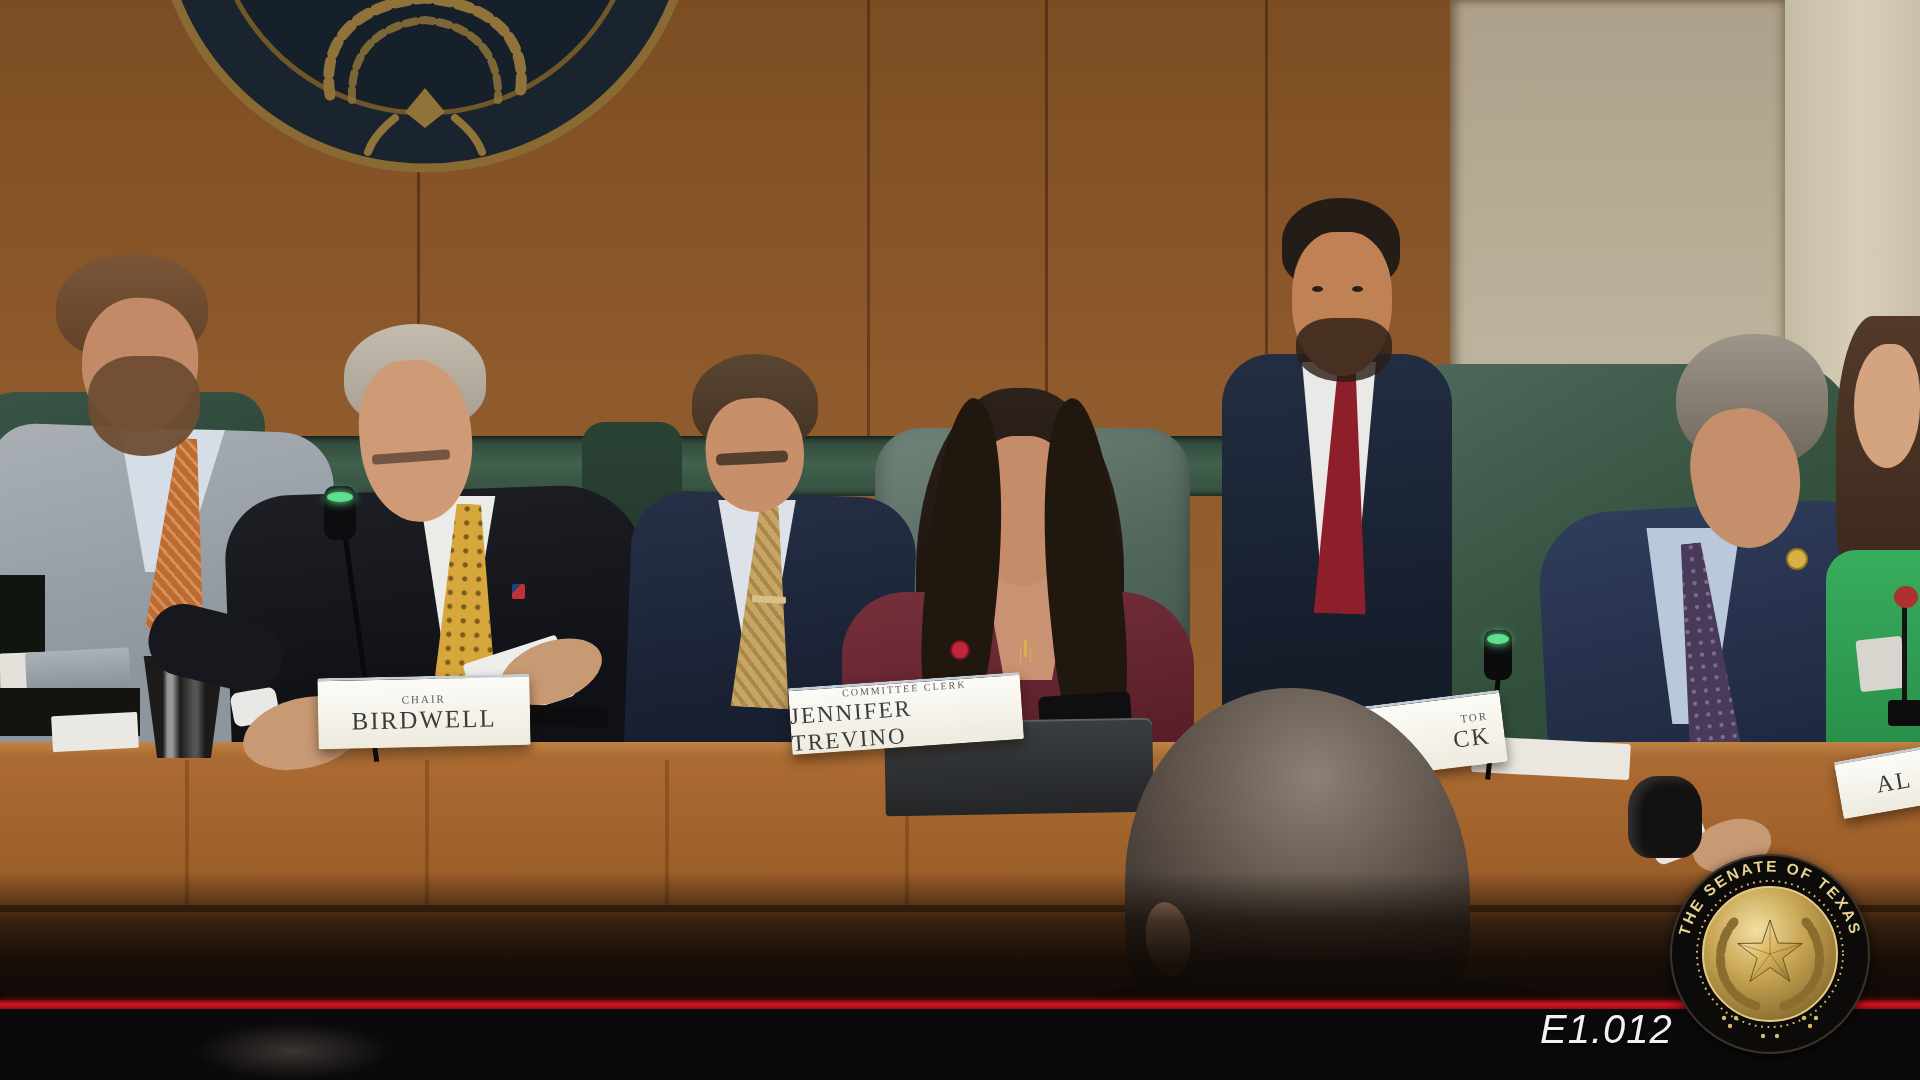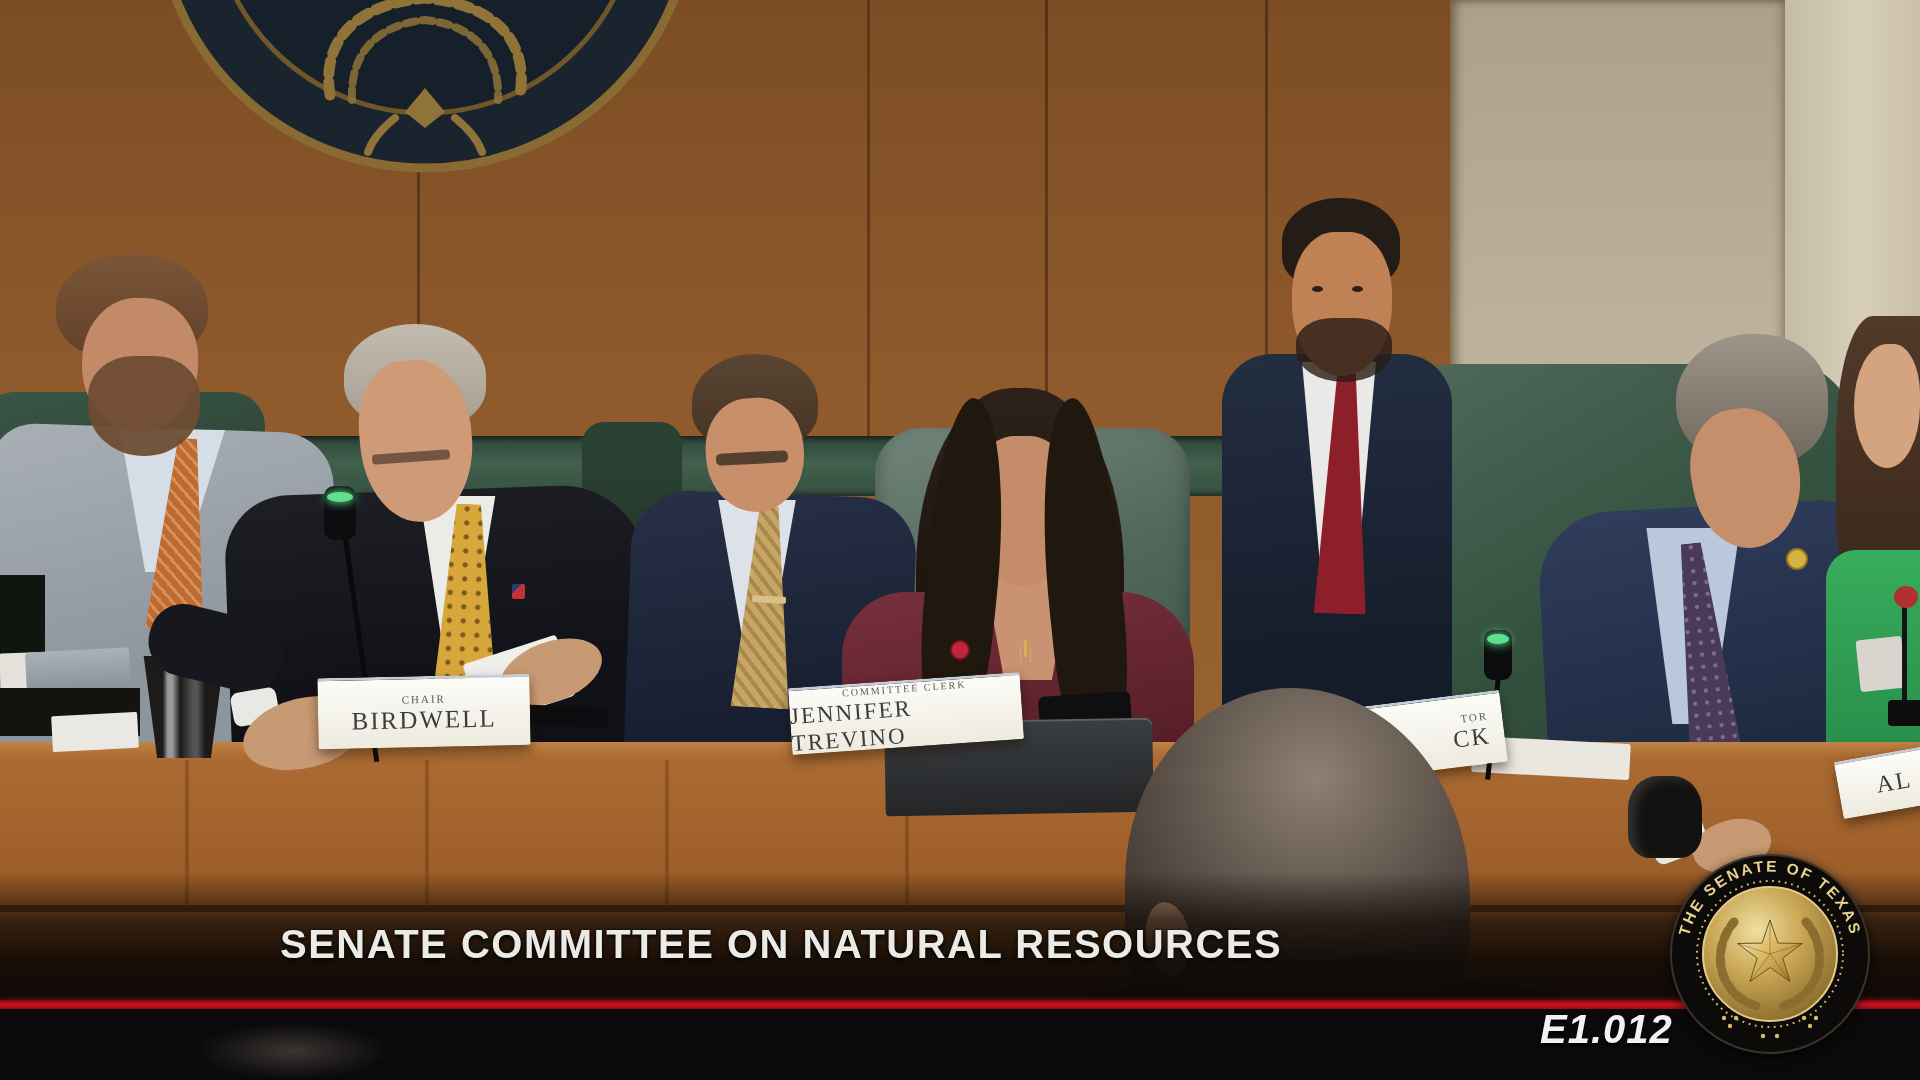--- a/index.html
+++ b/index.html
@@ -7,21 +7,21 @@
          background:#8f5a2c;font-family:"Liberation Sans",sans-serif;}
   .abs{position:absolute;}
   .plate{background:linear-gradient(#fcfbf7,#edebdf);border-top:3px solid #c3cdd6;
          border-radius:2px;box-shadow:0 6px 12px rgba(30,15,4,.5);
          display:flex;flex-direction:column;align-items:center;justify-content:center;
          font-family:"Liberation Serif",serif;color:#3c3c3c;}
   .plate .pt{font-size:11px;letter-spacing:2px;color:#5a5a5a;line-height:13px;}
   .plate .pn{font-size:25px;letter-spacing:2px;line-height:27px;}
   .caption{font-weight:700;font-size:40px;letter-spacing:1.5px;color:var(--caption-color,#eceae4);
            text-shadow:0 2px 4px rgba(0,0,0,.9),0 0 2px rgba(0,0,0,.8);white-space:nowrap;}
-  .roomcode{font-style:italic;font-weight:700;font-size:40px;color:#f2f2f2;
+  .roomcode{font-style:italic;font-weight:400;font-size:40px;color:#f2f2f2;
             text-shadow:0 2px 3px rgba(0,0,0,.9);letter-spacing:1px;}
 </style>
 </head>
 <body>
 
 <div class="frame">
 
   <div class="abs" style="left:0;top:0;width:1920px;height:1010px;
               background:linear-gradient(180deg,#7c4d23 0%,#8f5a2c 38%,#97632f 75%,#8d5827 100%);"></div>
   <div class="abs" style="left:417px;top:0;width:3px;height:497px;background:rgba(42,20,8,.45);"></div>
@@ -235,21 +235,20 @@
   </div>
 
   <div class="abs" style="left:1075px;top:980px;width:500px;height:100px;border-radius:30%;background:#131110;"></div>
   <div class="abs" style="left:1125px;top:688px;width:345px;height:402px;border-radius:48% 52% 40% 42%;
               background:radial-gradient(circle at 55% 22%,#8d8075 0%,#6a5f55 28%,#4a403a 55%,#332b26 82%);"></div>
   <div class="abs" style="left:1146px;top:902px;width:44px;height:74px;border-radius:50%;
               background:#b98f72;transform:rotate(-8deg);"></div>
 
   <div class="abs" style="left:0;top:872px;width:1920px;height:130px;
               background:linear-gradient(180deg,rgba(20,12,6,0) 0%,rgba(18,11,6,.72) 38%,rgba(16,10,6,.95) 70%,rgba(16,10,7,1) 100%);"></div>
-  <div class="abs caption" style="left:280px;top:922px;">SENATE COMMITTEE ON NATURAL RESOURCES</div>
   <div class="abs" style="left:0;top:1000px;width:1920px;height:9px;
               background:linear-gradient(180deg,#6e0a10,var(--accent-red,#d6121f) 45%,#90101a);
               box-shadow:0 0 6px rgba(220,20,30,.55);"></div>
   <div class="abs" style="left:0;top:1009px;width:1920px;height:71px;background:var(--bar-black,#0b0909);"></div>
   <div class="abs" style="left:195px;top:1022px;width:195px;height:58px;border-radius:50%;
               background:radial-gradient(ellipse at center,rgba(125,120,114,.4),rgba(125,120,114,0) 70%);"></div>
   <div class="abs roomcode" style="left:1540px;top:1007px;">E1.012</div>
 
   <svg class="abs" style="left:1669px;top:853px;width:202px;height:202px;filter:drop-shadow(0 3px 6px rgba(0,0,0,.65));" viewBox="-101 -101 202 202">
     <defs>

